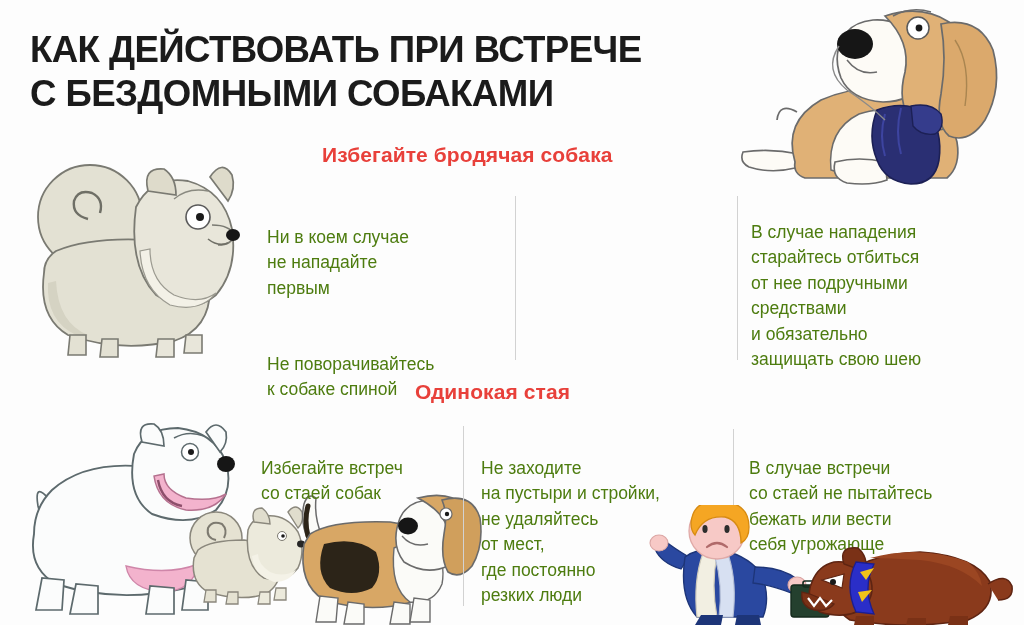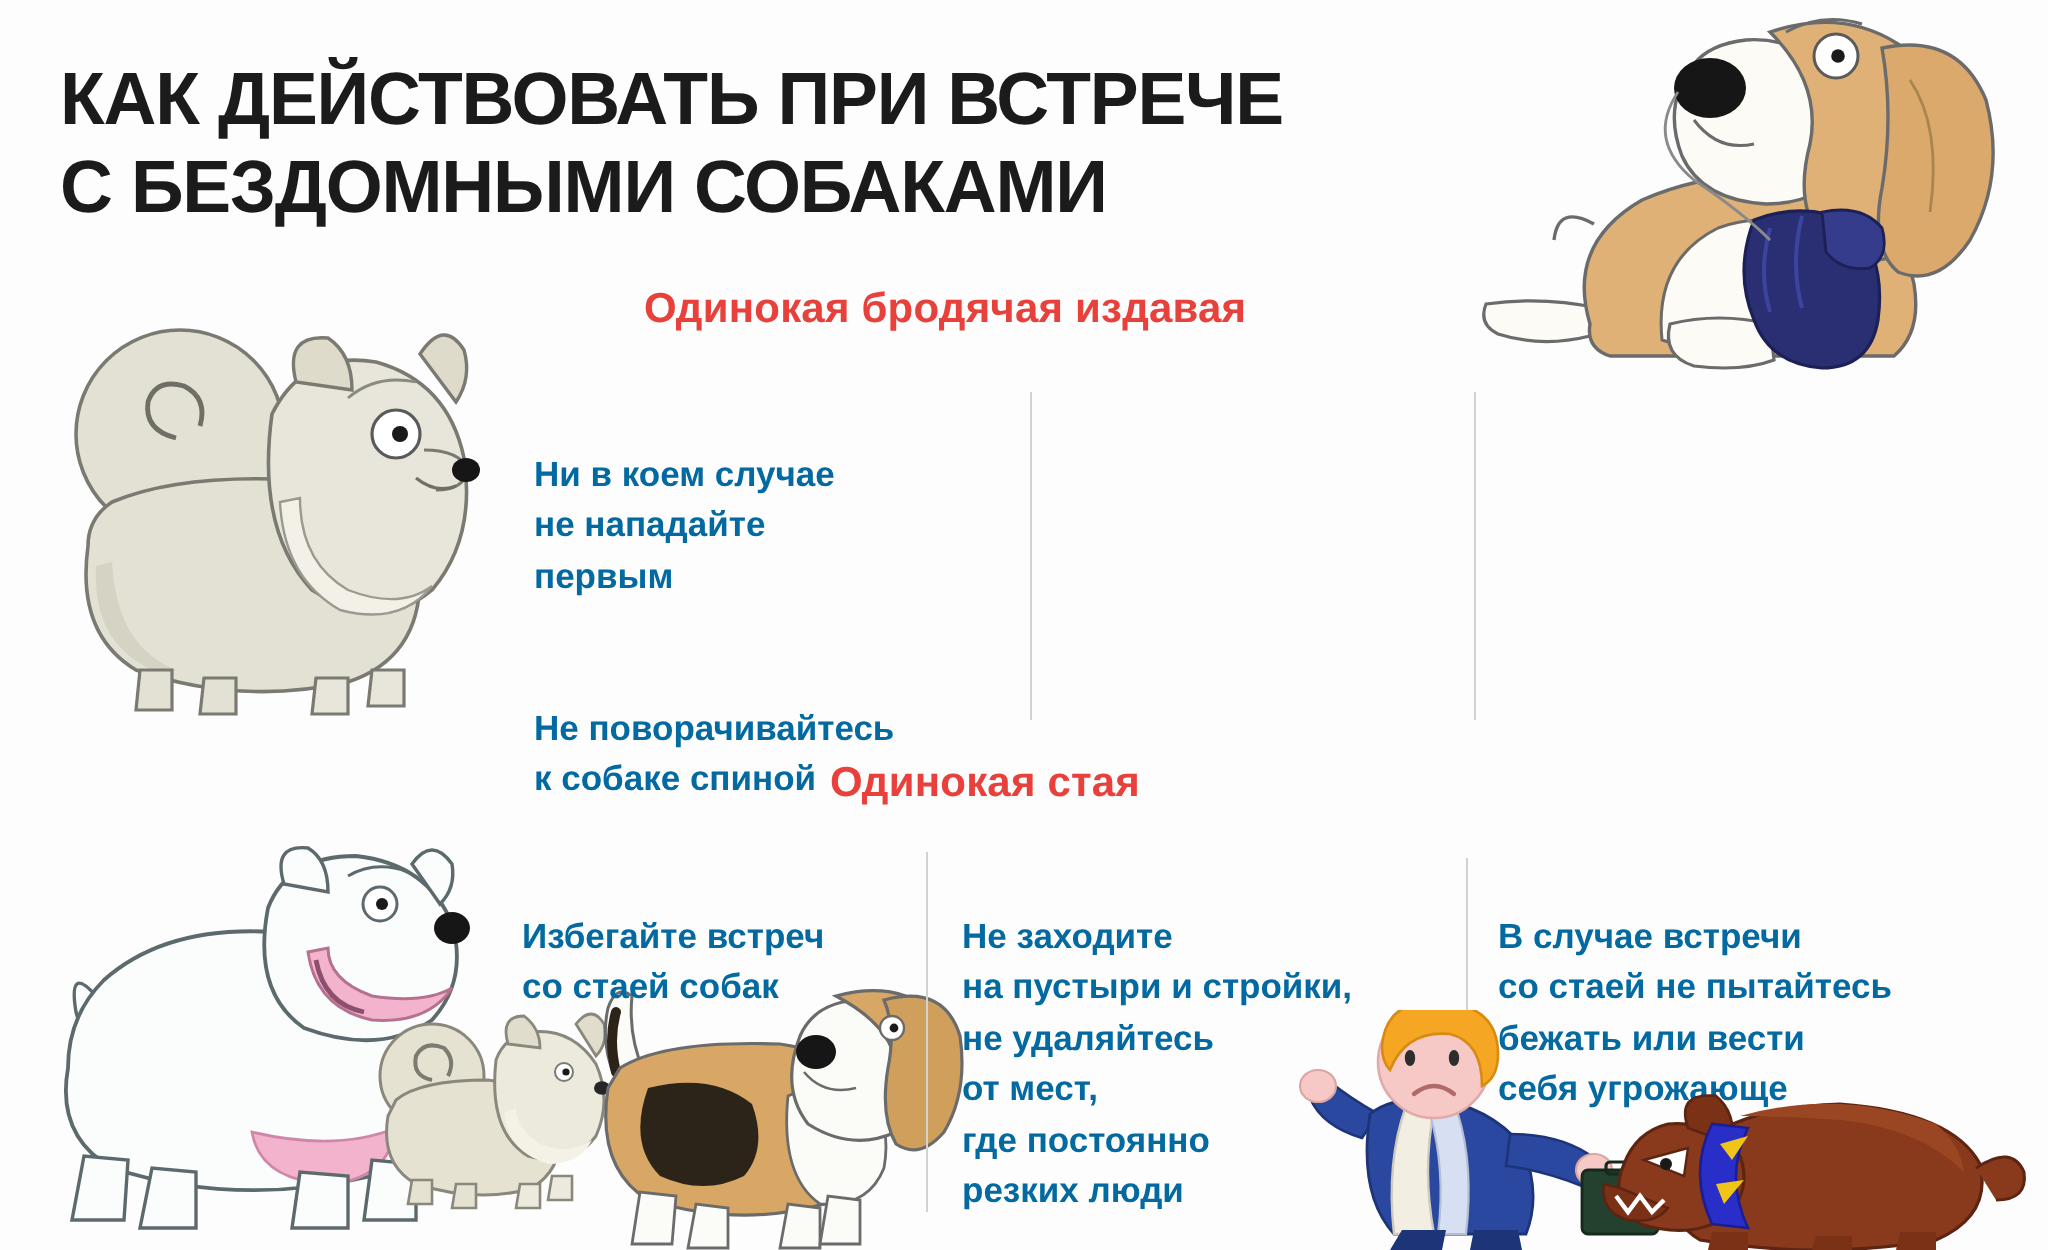--- a/index.html
+++ b/index.html
@@ -49,22 +49,22 @@
   }
   #head-single { left: 322px; top: 143px; }
   #head-pack   { left: 415px; top: 380px; }
 
   
   .col {
     position: absolute;
     font-family: "Liberation Sans", sans-serif;
     font-size: 17.5px;
     line-height: 25.5px;
-    font-weight: bold;
-    color: #0369a1;
+    font-weight: normal;
+    color: #4d7c0f;
     white-space: pre-line;
   }
   .col .para { margin: 0; }
   .col .para + .para { margin-top: 25px; }
 
   
   #s1c1 { left: 267px; top: 199px; width: 250px; }
   #s1c2 { left: 531px; top: 199px; width: 205px; }
   #s1c3 { left: 751px; top: 194px; width: 262px; }
 
@@ -133,21 +133,21 @@
       <path d="M166,106 Q160,130 166,152" fill="none" stroke="#3d44a0" stroke-width="2"></path>
 
       <path d="M176,104 Q196,100 206,112 Q210,126 200,132 Q186,134 178,124 Z" fill="#353c8c" stroke="#1c2055" stroke-width="1.4"></path>
 
       <path d="M104,44 Q88,68 112,88 Q136,104 150,118" fill="none" stroke="#8a8a8a" stroke-width="1.4"></path>
 
       <path d="M62,110 Q44,100 42,118" fill="none" stroke="#6b6b6b" stroke-width="1.7"></path>
     </svg>
   </div>
 
-  <div class="section-head" id="head-single">Одинокая бродячая издавая</div>
+  <div class="section-head" id="head-single">Избегайте бродячая собака</div>
 
   <div class="art" style="left:24px; top:155px; width:236px; height:208px;">
     <svg width="236" height="208" viewBox="0 0 236 208">
 
       <circle cx="66" cy="62" r="52" fill="#e3e1d3" stroke="#7a7a72" stroke-width="1.8"></circle>
 
       <path d="M64,64 Q48,60 50,46 Q54,34 68,38 Q80,44 76,58" fill="none" stroke="#6f6f66" stroke-width="2.4"></path>
 
       <path d="M20,118 Q14,162 44,180 Q96,198 150,186 Q186,174 186,134 Q184,96 140,86 Q70,80 32,96 Q20,104 20,118 Z" fill="#e3e1d3" stroke="#7a7a72" stroke-width="1.8"></path>
 
@@ -181,20 +181,28 @@
 
   <div class="col" id="s1c1">
     <p class="para">Ни в коем случае
 не нападайте
 первым</p>
     <p class="para">Не поворачивайтесь
 к собаке спиной</p>
   </div>
   <div class="divider" id="div-1"></div>
   <div class="divider" id="div-2"></div>
+  <div class="col" id="s1c3">
+    <p class="para">В случае нападения
+старайтесь отбиться
+от нее подручными
+средствами
+и обязательно
+защищать свою шею</p>
+  </div>
 
   <div class="section-head" id="head-pack">Одинокая стая</div>
 
   <div class="art" style="left:18px; top:418px; width:250px; height:205px;">
     <svg width="250" height="205" viewBox="0 0 250 205">
 
       <path d="M30,80 Q16,64 20,88 Q24,104 38,104" fill="#fbfcfc" stroke="#5d6a6d" stroke-width="1.7"></path>
 
       <path d="M16,116 Q10,150 38,166 Q100,186 168,170 Q202,156 200,116 Q194,66 138,50 Q70,40 34,72 Q16,90 16,116 Z" fill="#fbfcfc" stroke="#5d6a6d" stroke-width="1.9"></path>
 

